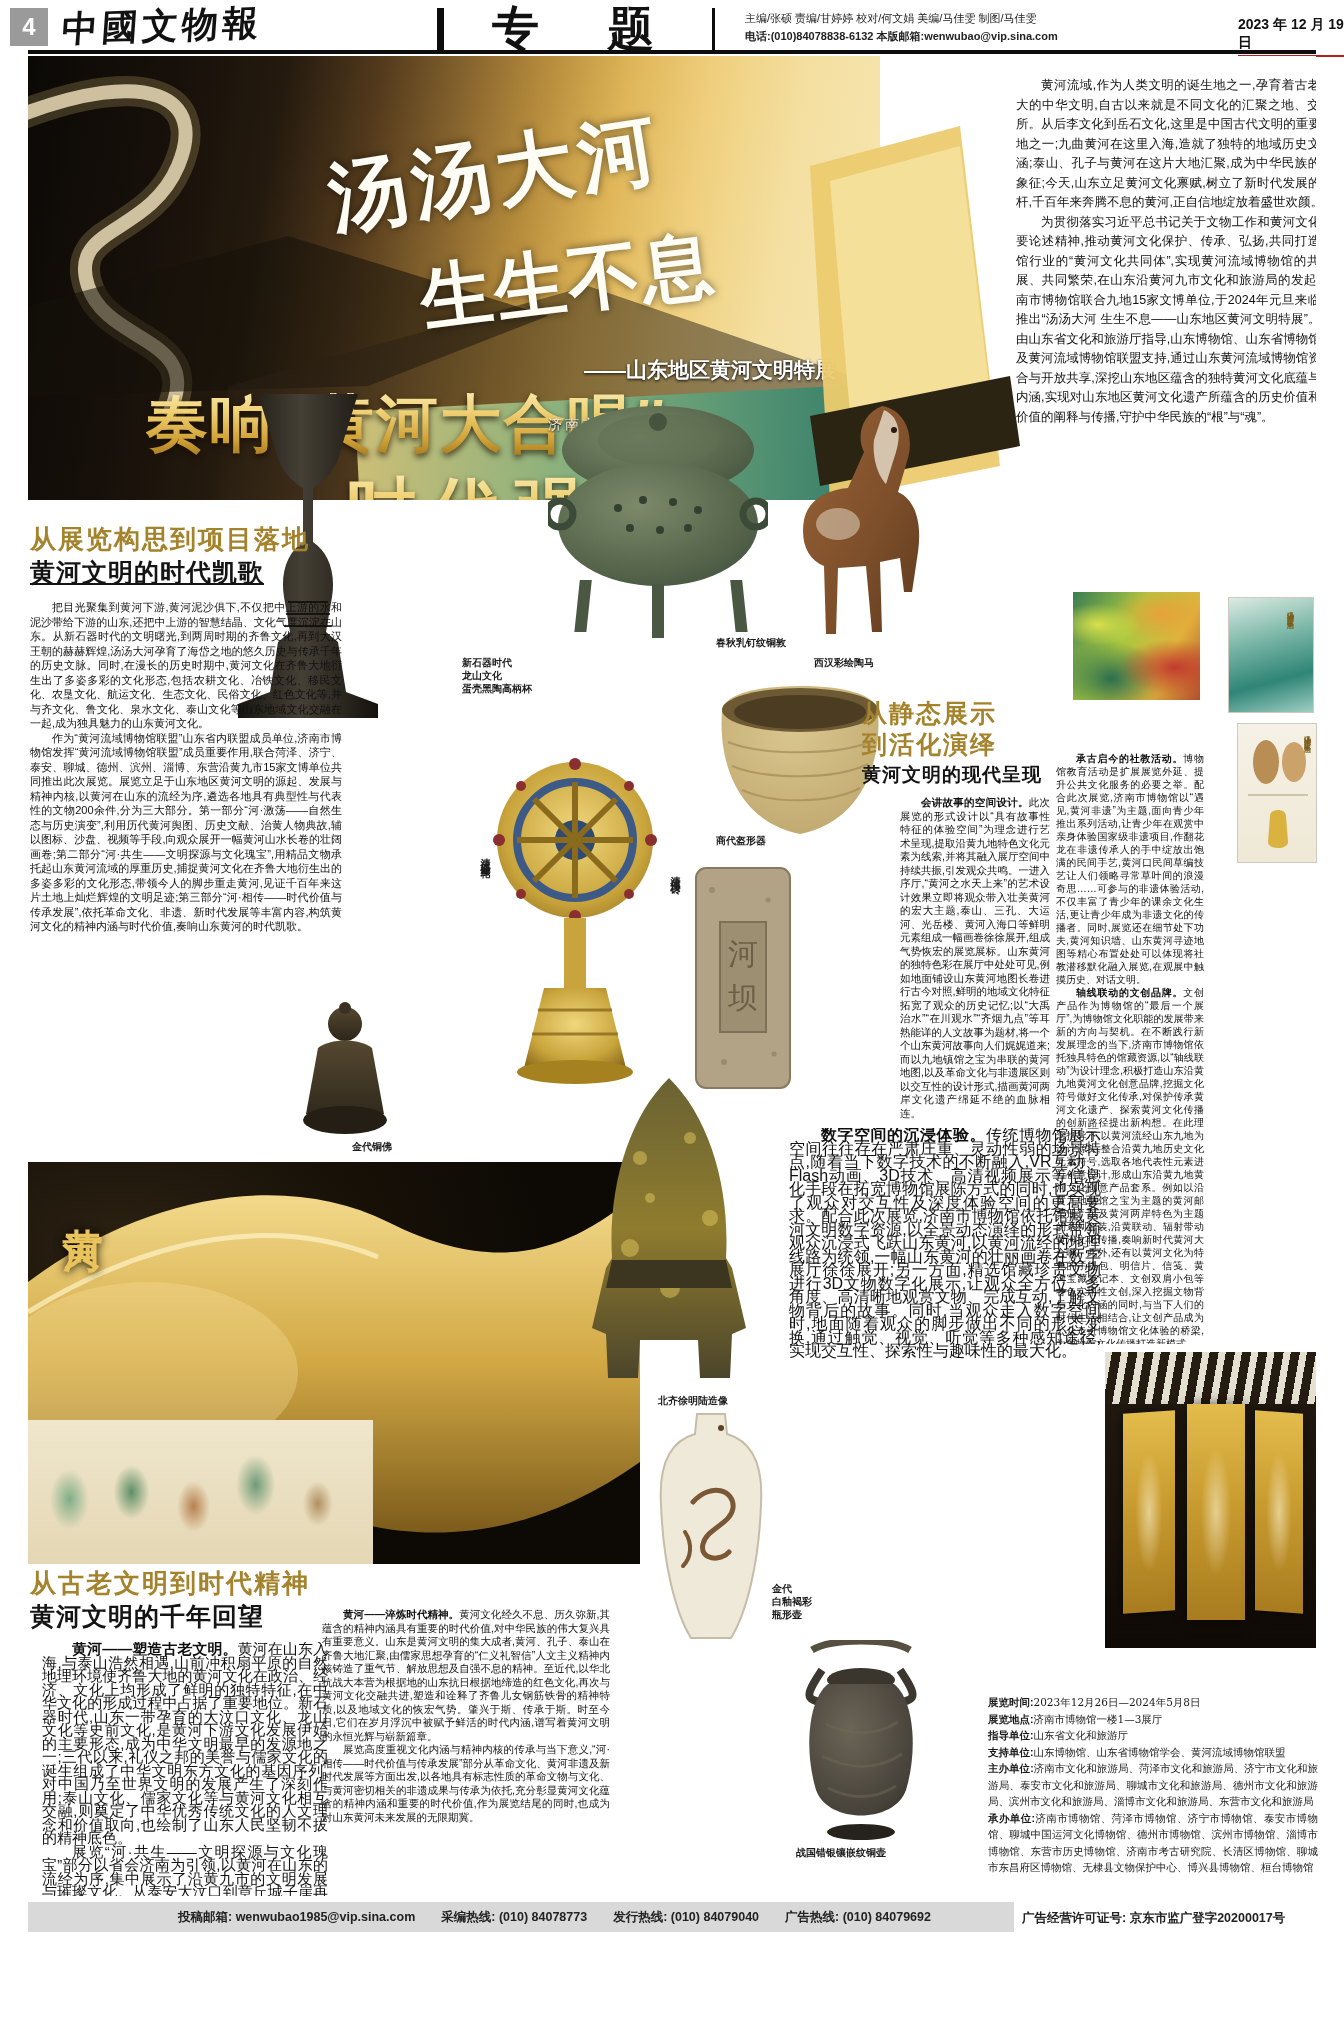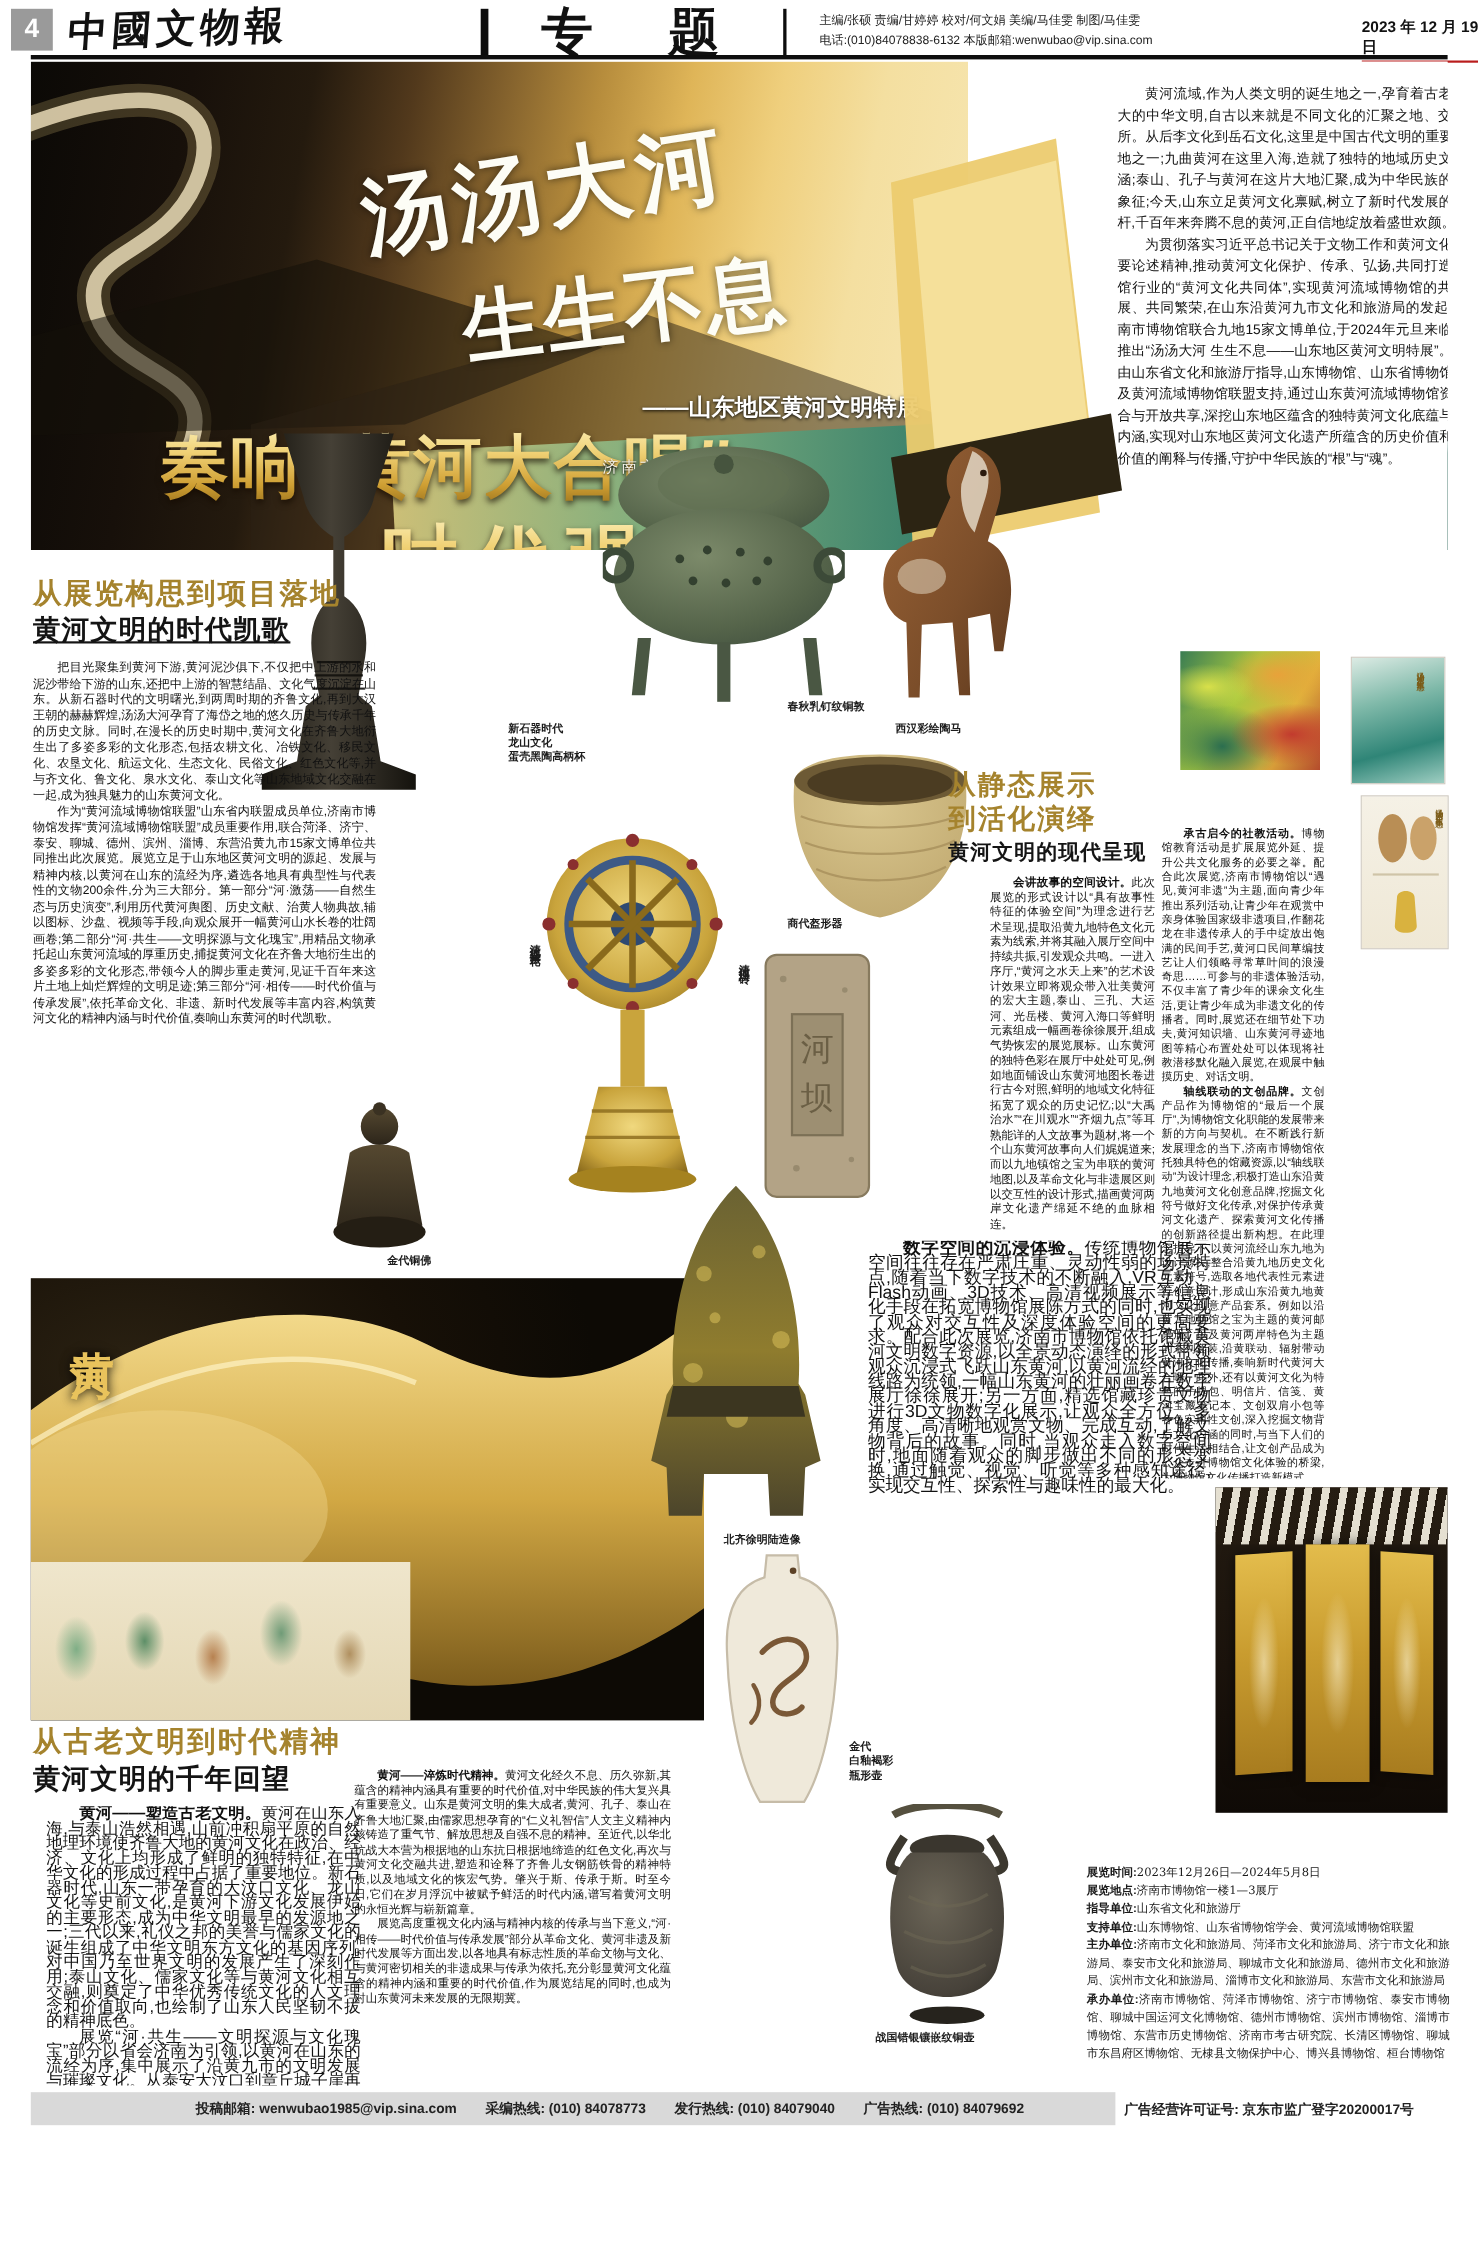--- a/index.html
+++ b/index.html
@@ -93,21 +93,21 @@
 <body>
 
 <div id="page">
 
   <div class="abs" id="pagenum">4</div>
   <div class="abs" id="masthead">中國文物報</div>
   <div class="abs vbar" style="left:437px;top:8px;height:42px;"></div>
   <div class="abs" id="section-title">专 题</div>
   <div class="abs vbar" style="left:712px;top:8px;width:3px;height:42px;"></div>
   <div class="abs credit-line" style="top:11px;">主编/张硕 责编/甘婷婷 校对/何文娟 美编/马佳雯 制图/马佳雯</div>
-  <div class="abs credit-line" style="top:29px;">电话:(010)84078838-6132 本版邮箱:wenwubao@vip.sina.com</div>
+  <div class="abs credit-line" style="top:29px;font-weight:bold;">电话:(010)84078838-6132 本版邮箱:wenwubao@vip.sina.com</div>
   <div class="abs" id="date-box">2023 年 12 月 19 日</div>
   <div class="abs" id="header-rule"></div>
 
   <div class="abs" id="banner">
     <div id="banner-art">
       <svg width="852" height="444" viewBox="0 0 852 444">
         <path d="M-10,60 C120,10 180,40 150,110 C120,180 40,170 60,230 C80,290 180,280 140,360" fill="none" stroke="#f2e8cf" stroke-width="14" opacity="0.85"></path>
         <path d="M-10,60 C120,10 180,40 150,110 C120,180 40,170 60,230 C80,290 180,280 140,360" fill="none" stroke="#c9b06a" stroke-width="30" opacity="0.25"></path>
         <polygon points="0,250 260,180 520,260 340,330 0,340" fill="#14100a" opacity="0.55"></polygon>
         <polygon points="200,330 560,230 852,330 852,444 200,444" fill="#2a2013" opacity="0.5"></polygon>

